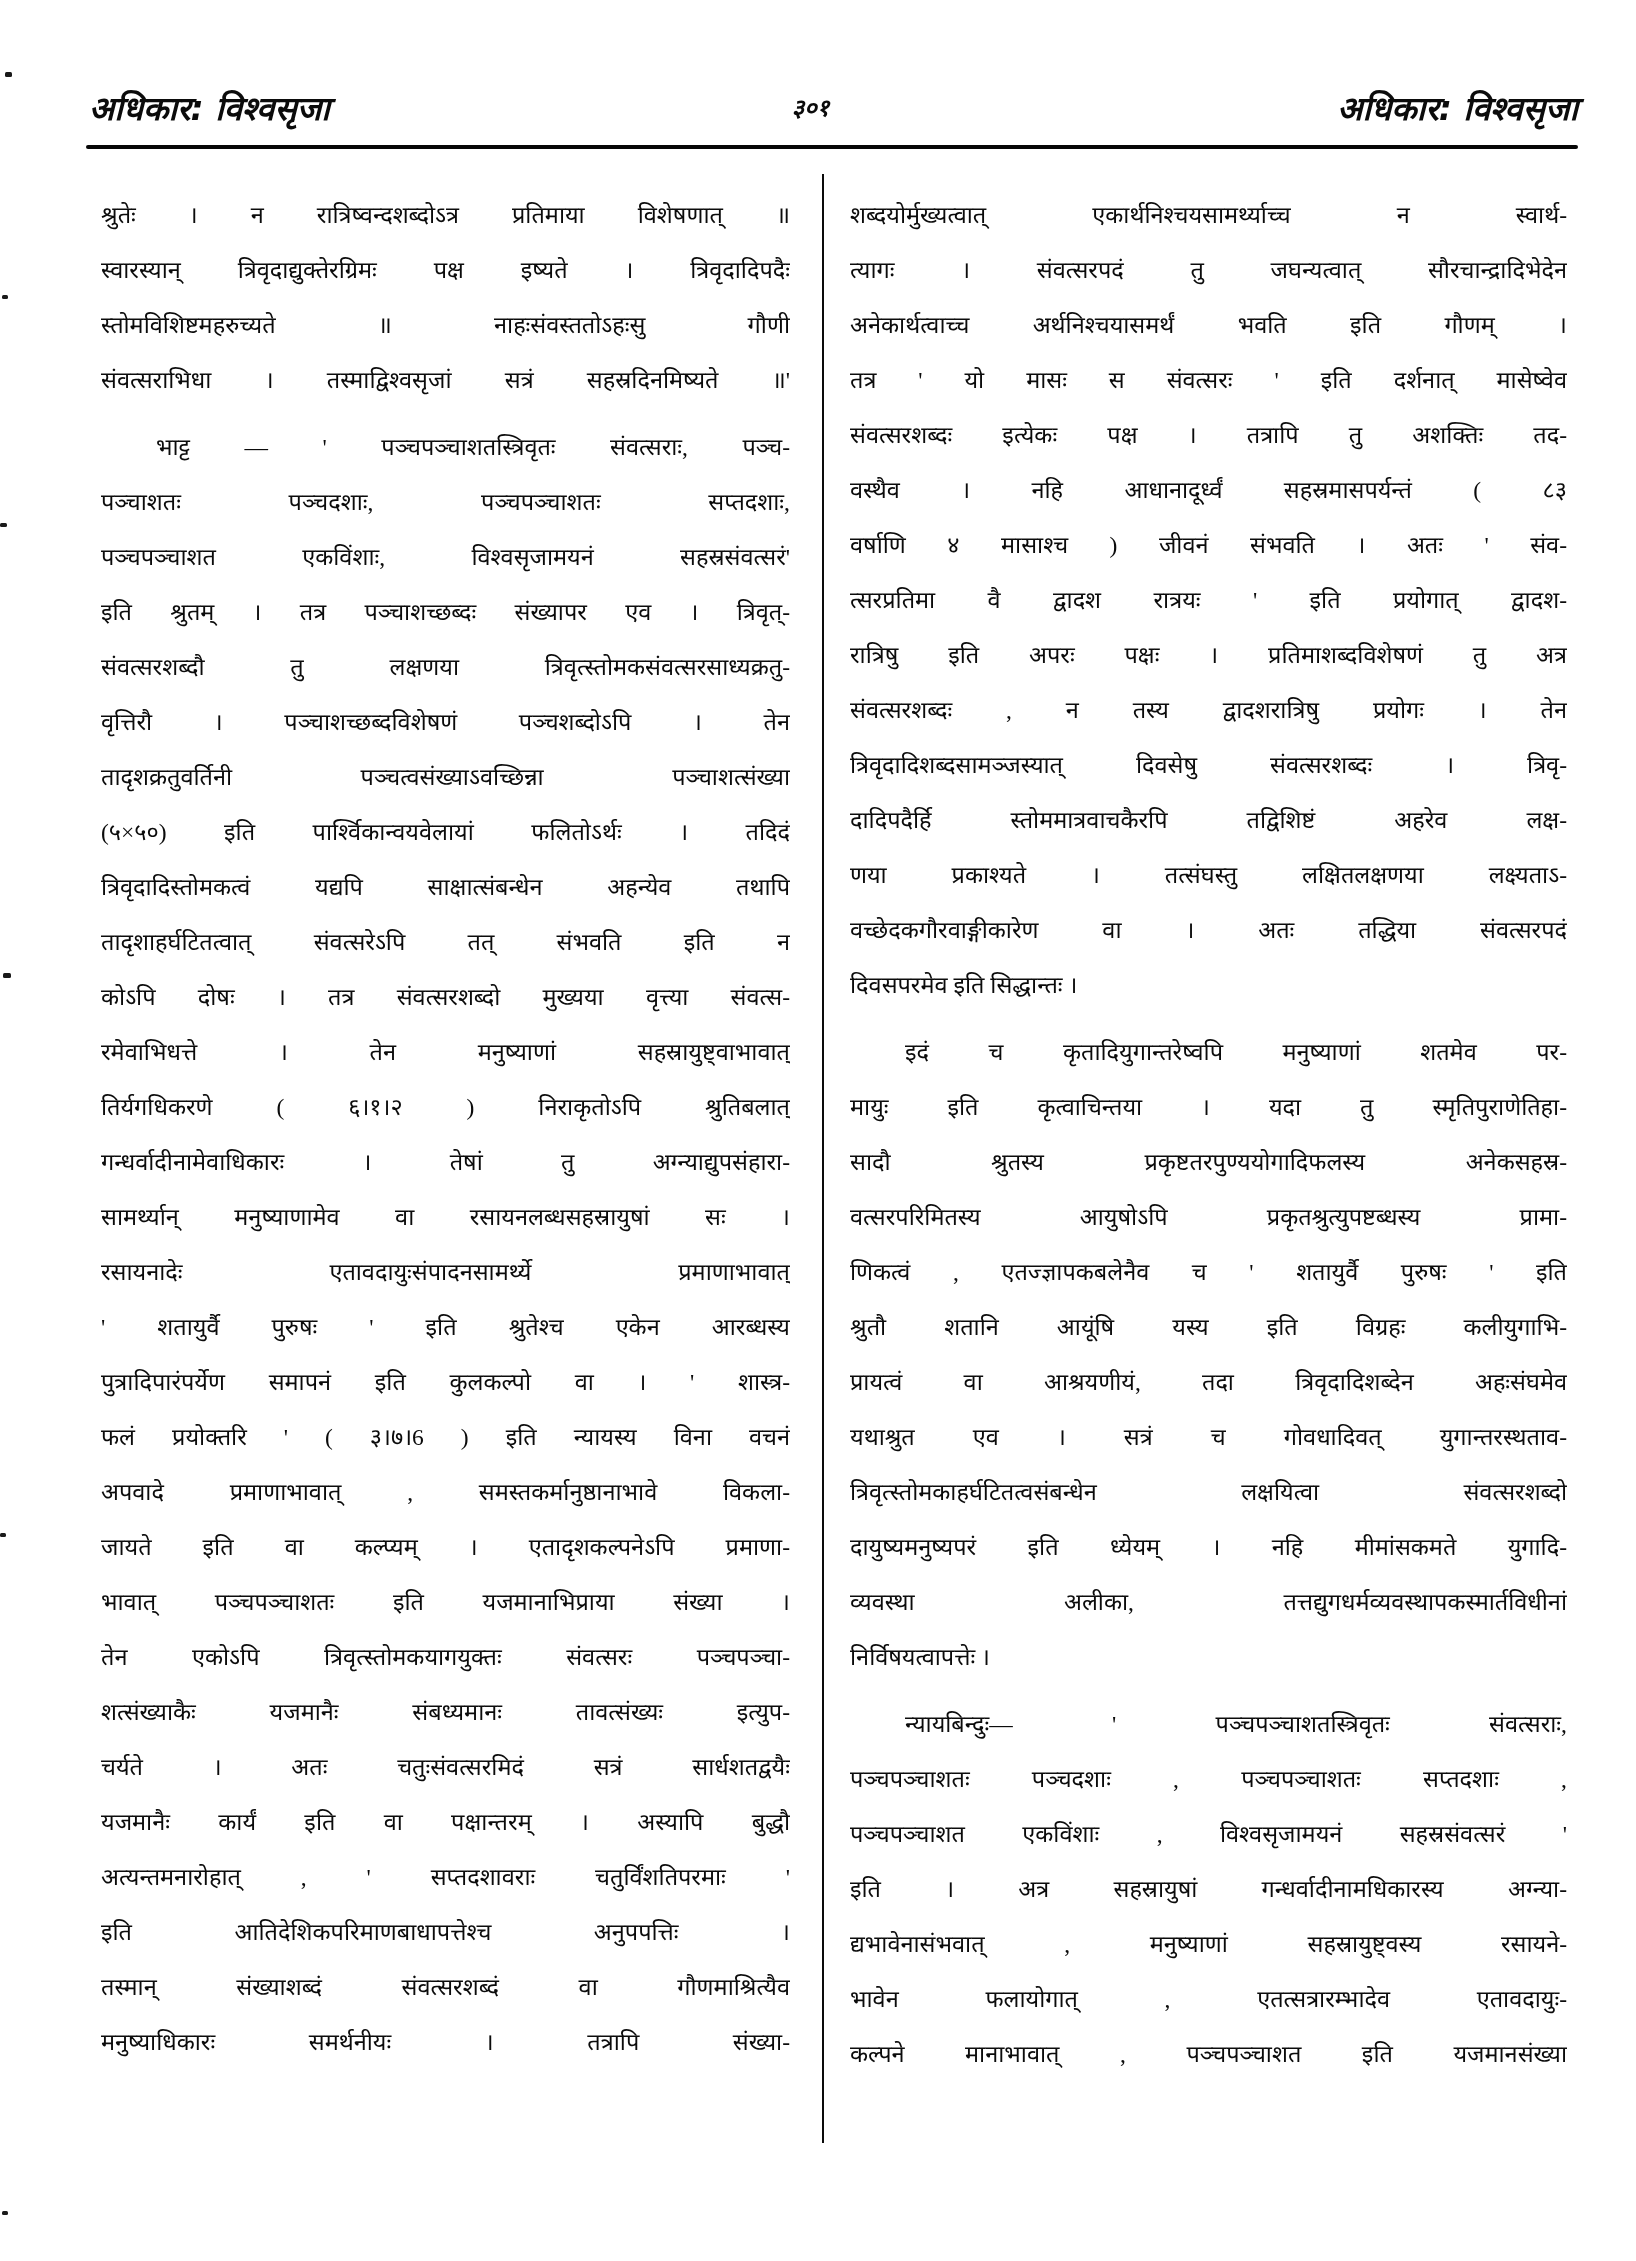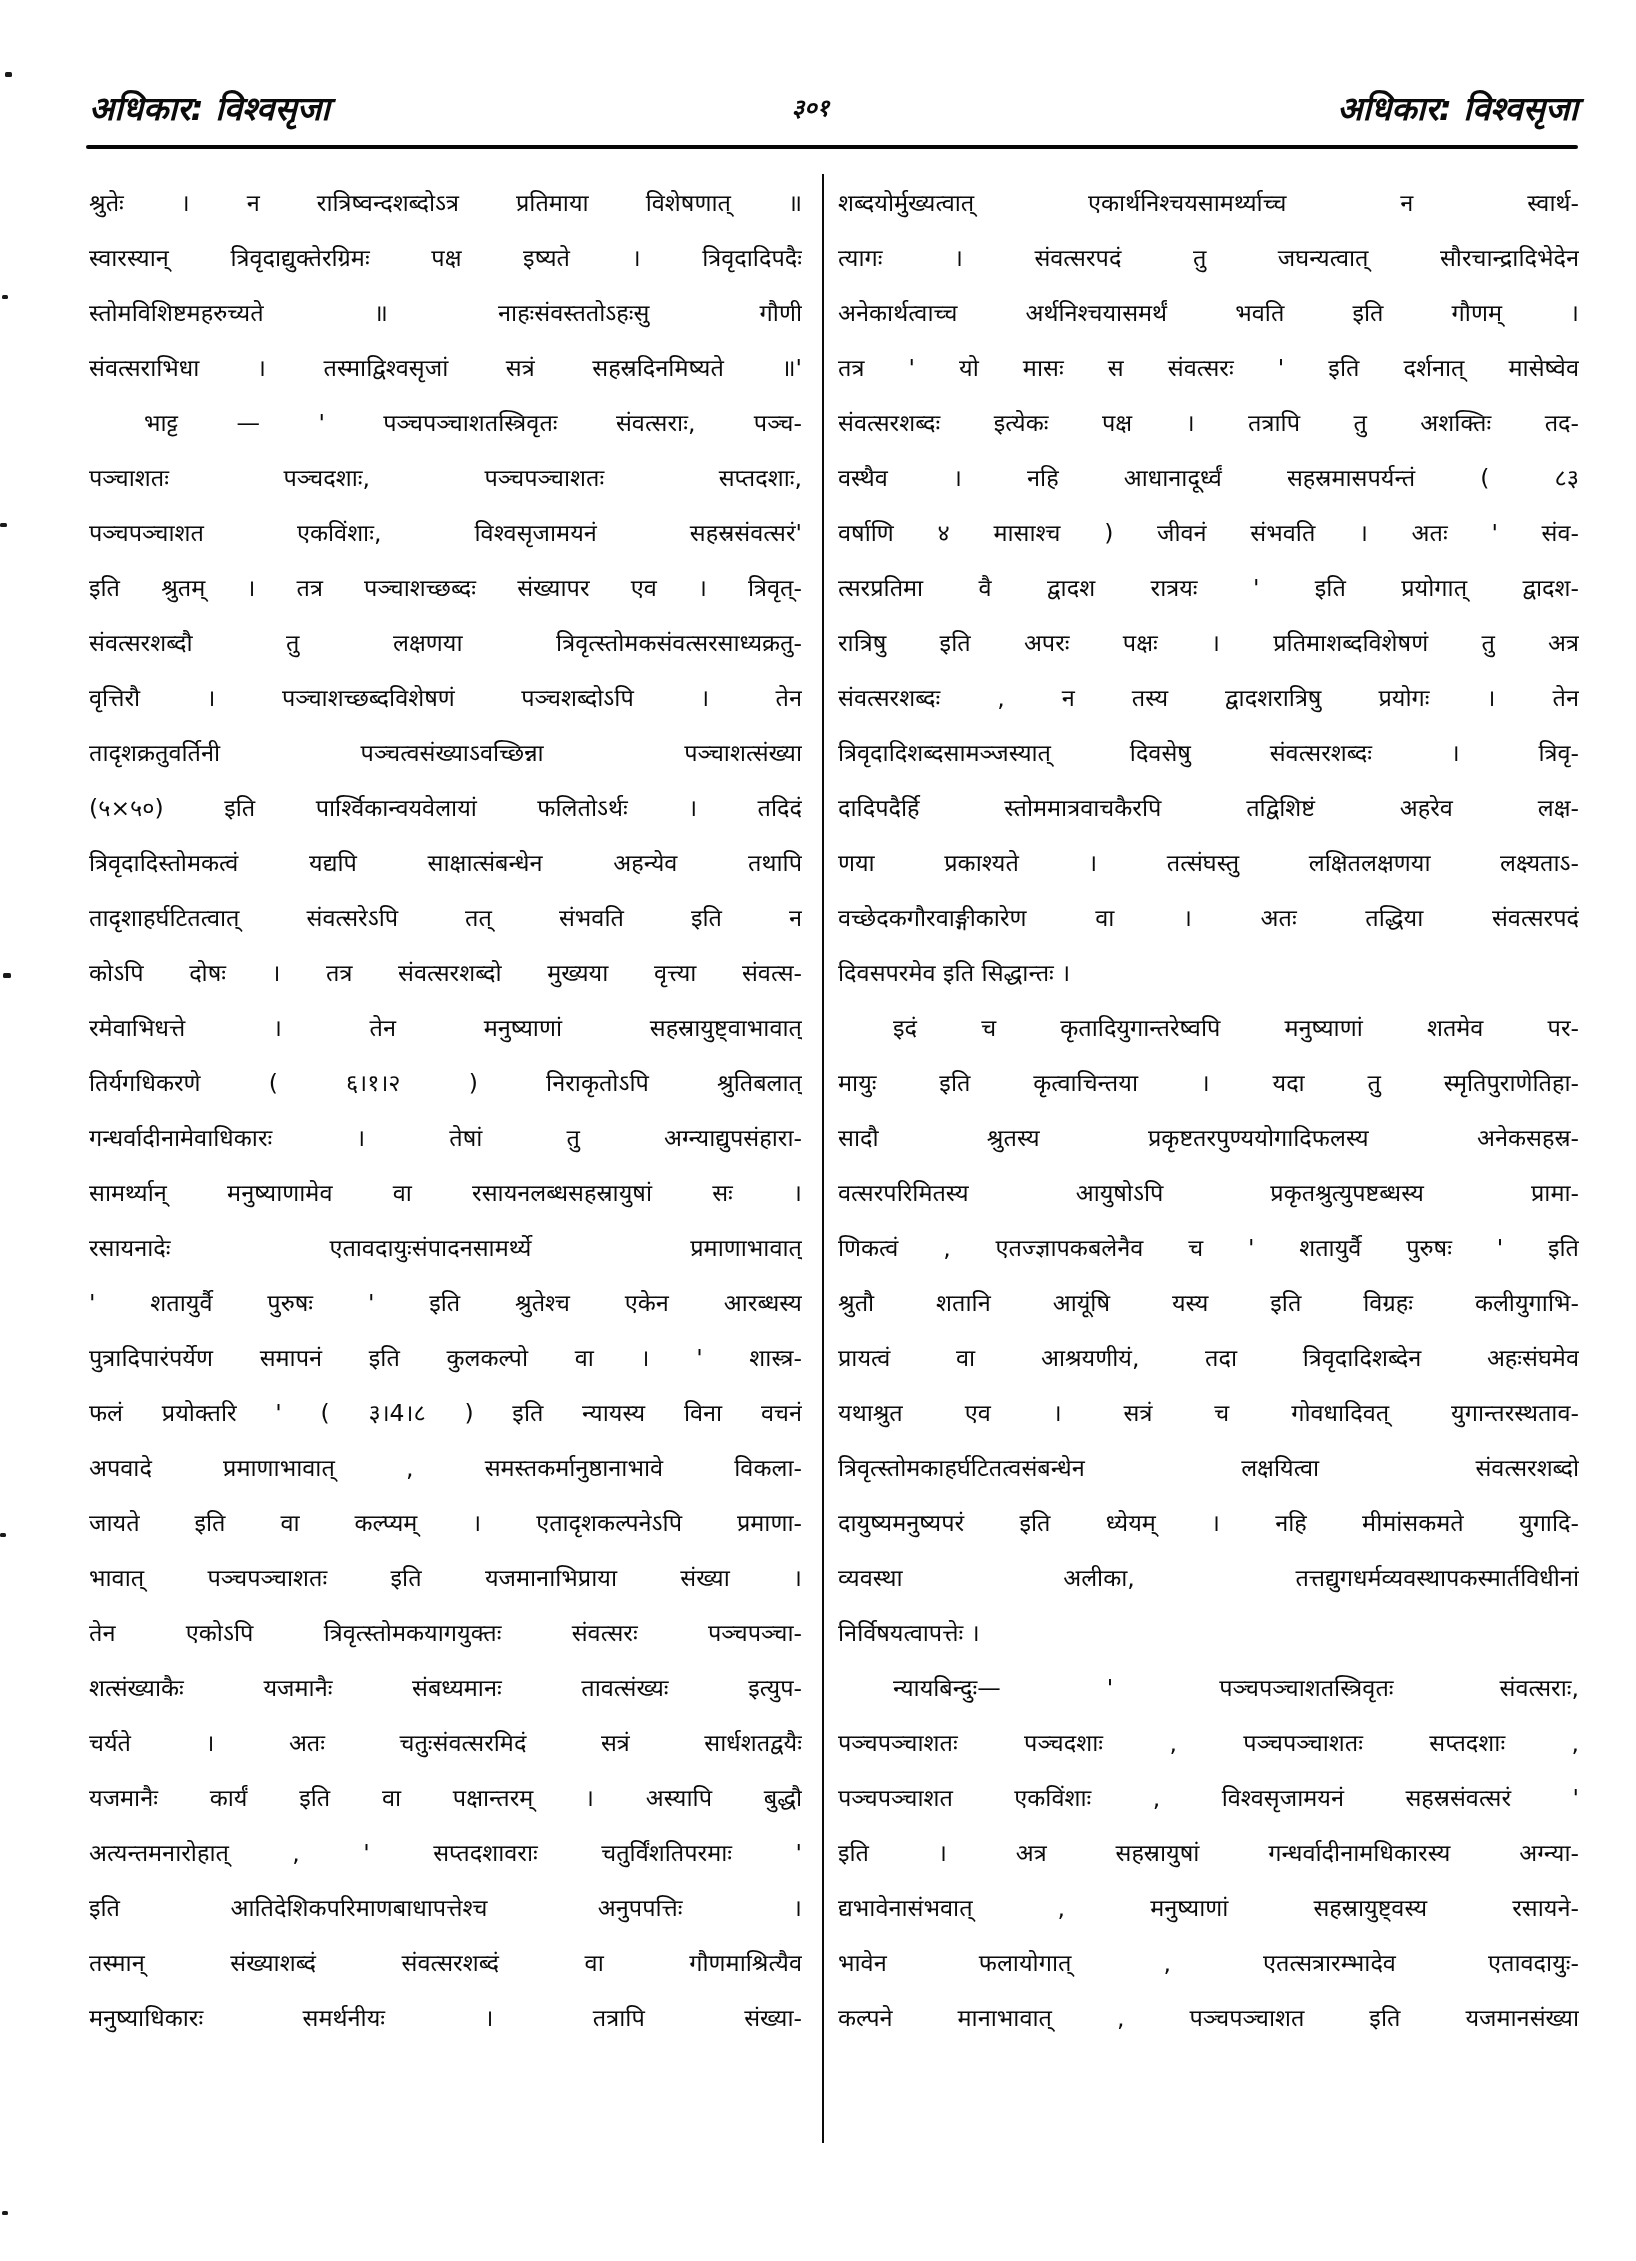--- a/index.html
+++ b/index.html
@@ -19,21 +19,21 @@
   }
   .column {
     position:absolute; top:176px; font-size:23.5px; line-height:55px;
   }
   .col-left  { left:89px;  width:713px; }
   .col-right { left:838px; width:741px; }
   .column-divider {
     position:absolute; top:174px; left:822px; width:2.3px; height:1969px;
     background:#0a0a0a;
   }
-  .para { margin:0; }
+  .para { margin:12px;font-family:Liberation Serif, serif; }
   .tline {
     text-align:justify; text-align-last:justify;
     max-height:55px; overflow:hidden; white-space:normal;
   }
   .tline.indent { padding-left:55px; }
   .tline.short-last { text-align-last:left; }
   .speck { position:absolute; background:#1a1a1a; border-radius:1.5px; }
 </style>
 </head>
 <body>
@@ -67,21 +67,21 @@
         <div class="tline">त्रिवृदादिस्तोमकत्वं यद्यपि साक्षात्संबन्धेन अहन्येव तथापि</div>
         <div class="tline">तादृशाहर्घटितत्वात् संवत्सरेऽपि तत् संभवति इति न</div>
         <div class="tline">कोऽपि दोषः । तत्र संवत्सरशब्दो मुख्यया वृत्त्या संवत्स-</div>
         <div class="tline">रमेवाभिधत्ते । तेन मनुष्याणां सहस्रायुष्ट्वाभावात्</div>
         <div class="tline">तिर्यगधिकरणे ( ६।१।२ ) निराकृतोऽपि श्रुतिबलात्</div>
         <div class="tline">गन्धर्वादीनामेवाधिकारः । तेषां तु अग्न्याद्युपसंहारा-</div>
         <div class="tline">सामर्थ्यान् मनुष्याणामेव वा रसायनलब्धसहस्रायुषां सः ।</div>
         <div class="tline">रसायनादेः एतावदायुःसंपादनसामर्थ्ये प्रमाणाभावात्</div>
         <div class="tline">' शतायुर्वै पुरुषः ' इति श्रुतेश्च एकेन आरब्धस्य</div>
         <div class="tline">पुत्रादिपारंपर्येण समापनं इति कुलकल्पो वा । ' शास्त्र-</div>
-        <div class="tline">फलं प्रयोक्तरि ' ( ३।4।८ ) इति न्यायस्य विना वचनं</div>
+        <div class="tline">फलं प्रयोक्तरि ' ( ३।७।6 ) इति न्यायस्य विना वचनं</div>
         <div class="tline">अपवादे प्रमाणाभावात् , समस्तकर्मानुष्ठानाभावे विकला-</div>
         <div class="tline">जायते इति वा कल्प्यम् । एतादृशकल्पनेऽपि प्रमाणा-</div>
         <div class="tline">भावात् पञ्चपञ्चाशतः इति यजमानाभिप्राया संख्या ।</div>
         <div class="tline">तेन एकोऽपि त्रिवृत्स्तोमकयागयुक्तः संवत्सरः पञ्चपञ्चा-</div>
         <div class="tline">शत्संख्याकैः यजमानैः संबध्यमानः तावत्संख्यः इत्युप-</div>
         <div class="tline">चर्यते । अतः चतुःसंवत्सरमिदं सत्रं सार्धशतद्वयैः</div>
         <div class="tline">यजमानैः कार्यं इति वा पक्षान्तरम् । अस्यापि बुद्धौ</div>
         <div class="tline">अत्यन्तमनारोहात् , ' सप्तदशावराः चतुर्विंशतिपरमाः '</div>
         <div class="tline">इति आतिदेशिकपरिमाणबाधापत्तेश्च अनुपपत्तिः ।</div>
         <div class="tline">तस्मान् संख्याशब्दं संवत्सरशब्दं वा गौणमाश्रित्यैव</div>

